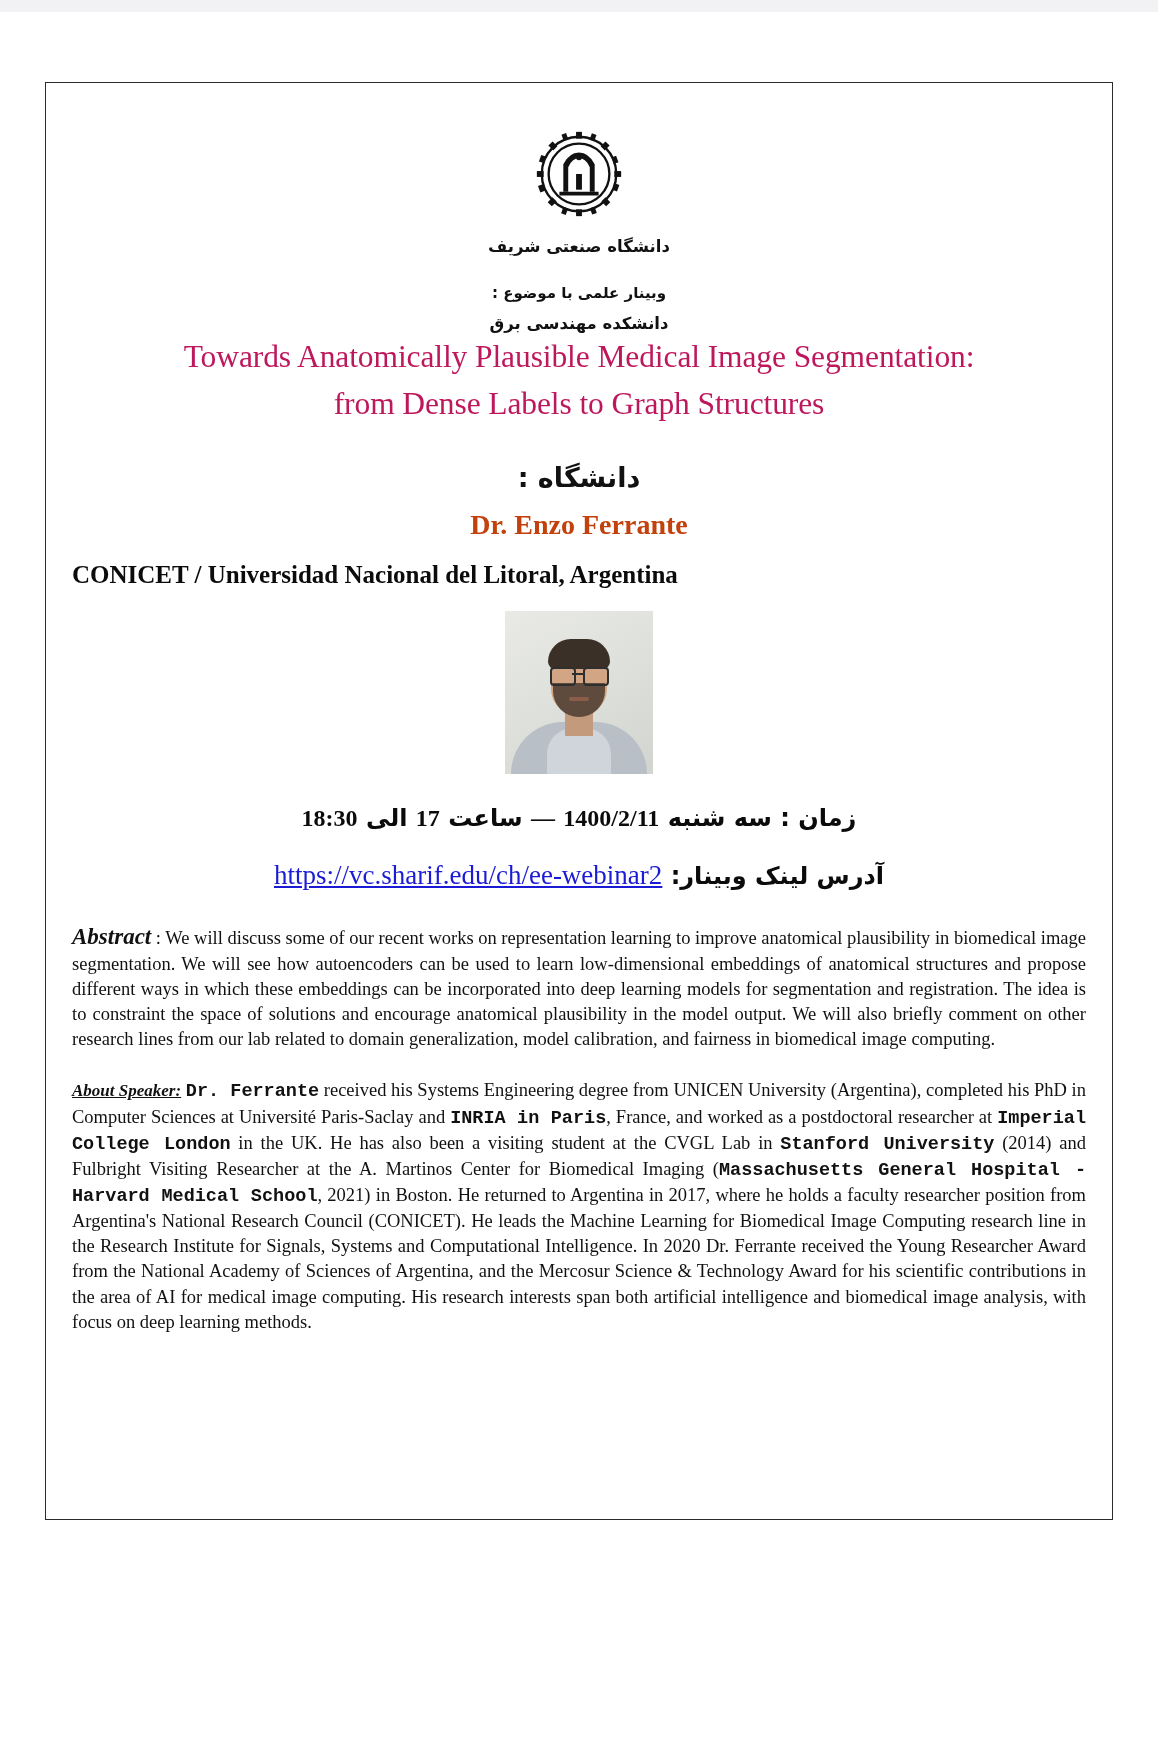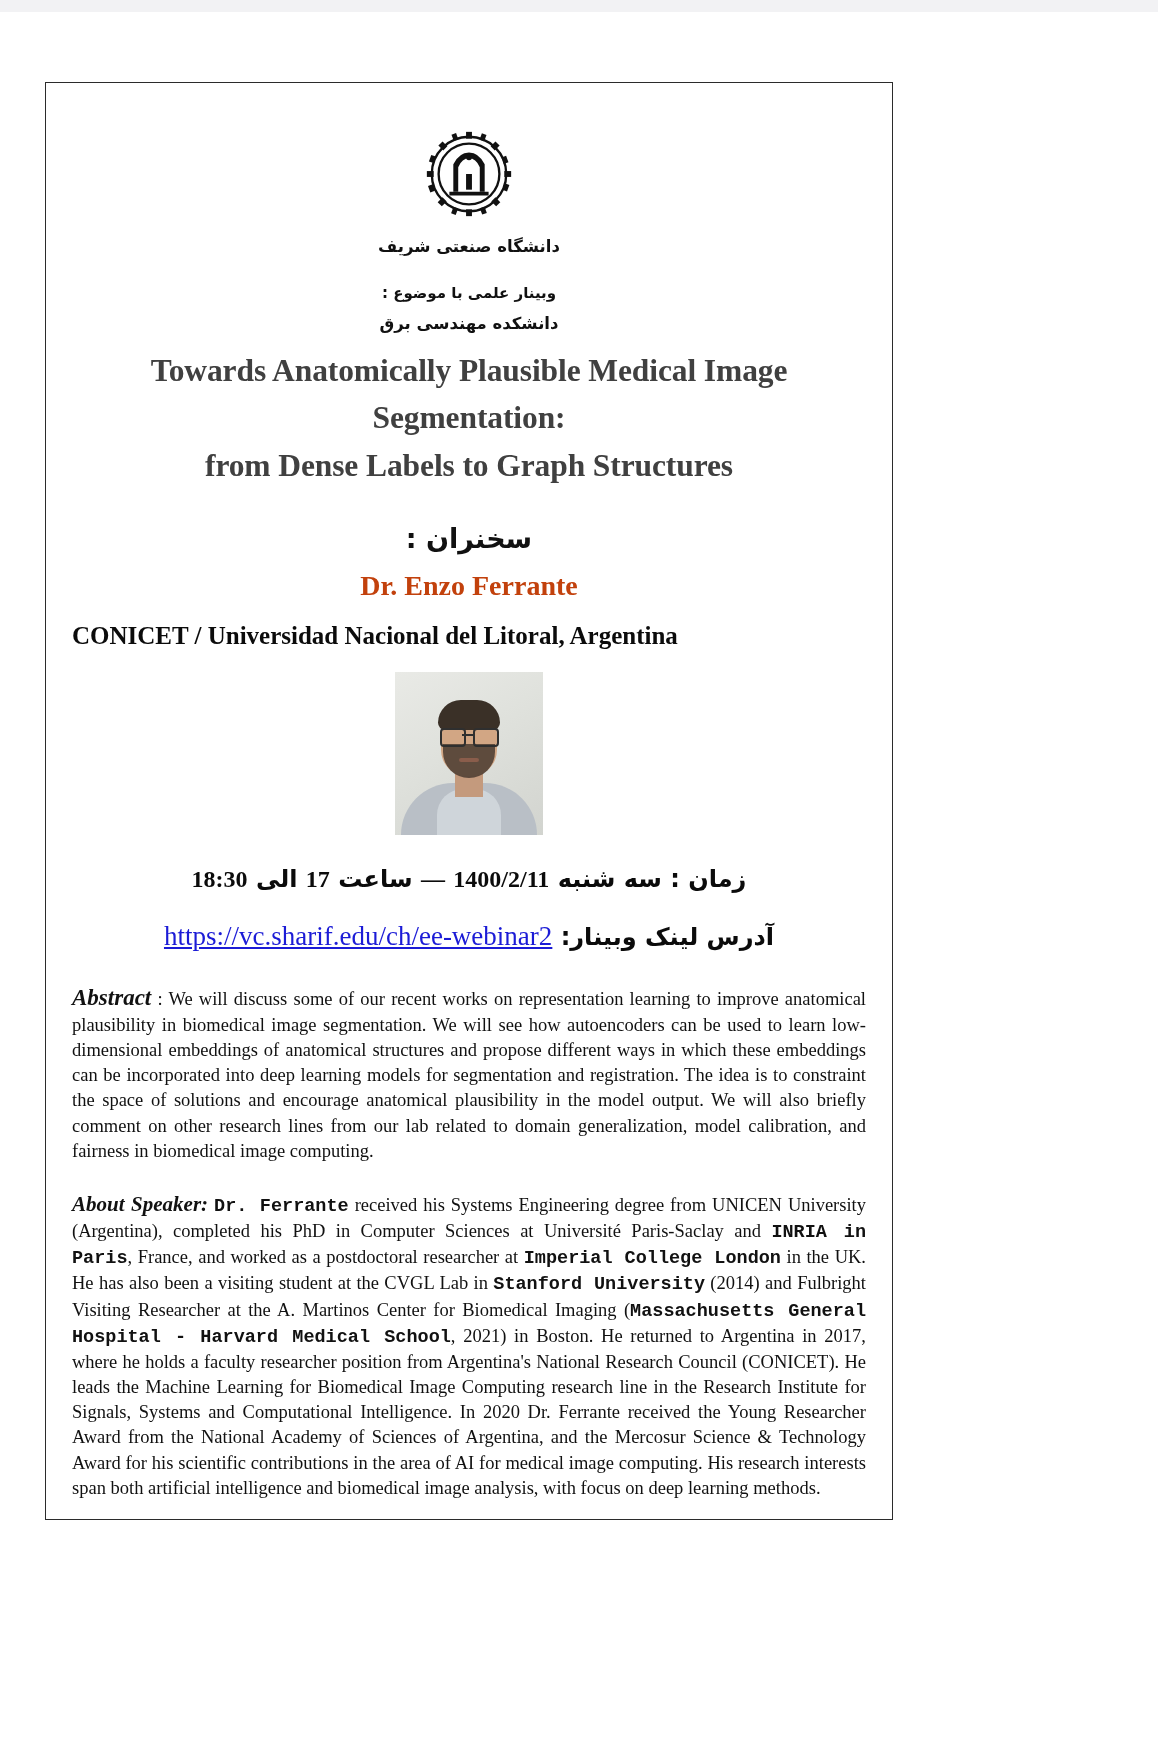--- a/index.html
+++ b/index.html
@@ -19,21 +19,21 @@
     left: 0;
     width: 1158px;
     height: 1729px;
     background: #ffffff;
     box-sizing: border-box;
   }
   .frame {
     position: absolute;
     top: 70px;
     left: 45px;
-    width: 848px;
+    width: 1068px;
     height: 1438px;
     border: 1.5px solid #2b2b2b;
     box-sizing: border-box;
     padding: 20px 26px 18px 26px;
   }
   .logo-wrap {
     text-align: center;
     margin-top: 22px;
   }
   .logo {
@@ -57,24 +57,23 @@
     font-size: 16.5px;
     margin-top: 12px;
   }
   .seminar-label {
     font-size: 15px;
     margin-top: 28px;
   }
   .talk-title {
     text-align: center;
     font-size: 31.5px;
-    font-weight: bold;
+    font-weight: normal;
     line-height: 1.5;
-    color: #404040;
-    margin-top: 14px;
+    color: #be185d;
     letter-spacing: -0.1px;
   }
   .speaker-label {
     font-size: 27px;
     margin-top: 34px;
     font-weight: bold;
   }
   .speaker-name {
     text-align: center;
     font-size: 28px;
@@ -195,21 +194,22 @@
   }
   .para.second { margin-top: 26px; }
   .lead-abs {
     font-weight: bold;
     font-style: italic;
     font-size: 23px;
   }
   .lead-spk {
     font-weight: bold;
     font-style: italic;
-    font-size: 21px;
+    font-size: 17px;
+    text-decoration: underline;
   }
   b { font-weight: bold; font-family: Liberation Mono, monospace; }
   .topbar {
     position: absolute;
     top: 0; left: 0; width: 1158px; height: 12px;
     background: #f2f2f4;
     border-bottom: 1px solid #dcdce0;
   }
 </style>
 </head>
@@ -259,21 +259,21 @@
     <div class="fa uni-name">دانشگاه صنعتی شریف</div>
     <div class="fa seminar-label">وبینار علمی با موضوع :</div>
 
     <div class="fa dept-name">دانشکده مهندسی برق</div>
 
     <div class="talk-title">
       <div>Towards Anatomically Plausible Medical Image Segmentation:</div>
       <div>from Dense Labels to Graph Structures</div>
     </div>
 
-    <div class="fa speaker-label">سخنران :</div>
+    <div class="fa speaker-label">دانشگاه :</div>
     <div class="speaker-name">Dr. Enzo Ferrante</div>
     <div class="speaker-affil">CONICET / Universidad Nacional del Litoral, Argentina</div>
 
     <div class="photo-wrap">
       <span class="photo">
         <span class="ph-bg"></span>
         <span class="ph-shoulder"></span>
         <span class="ph-shirt"></span>
         <span class="ph-neck"></span>
         <span class="ph-head"></span>

